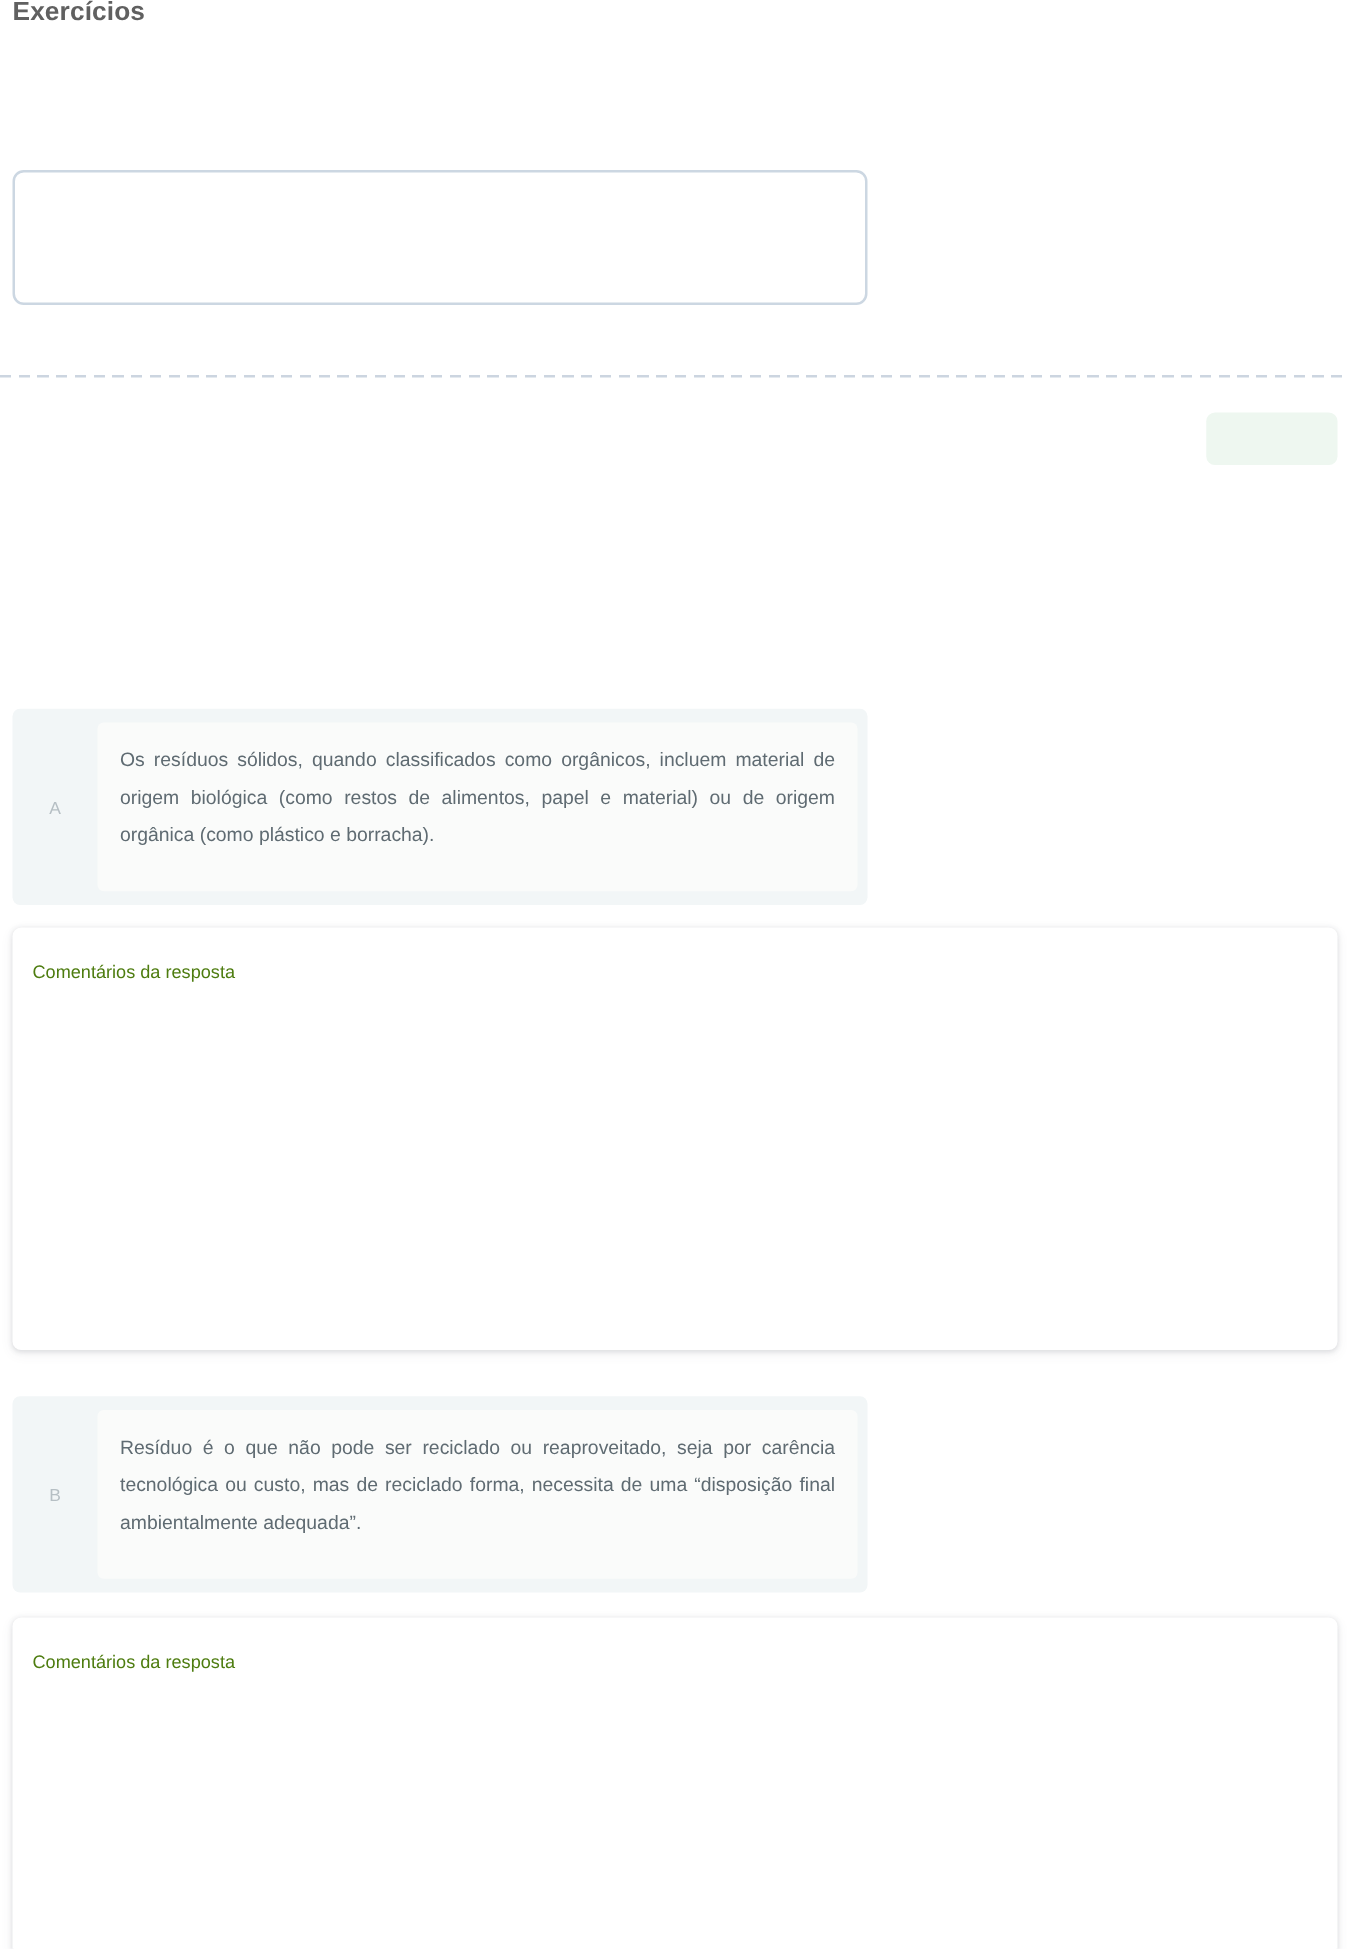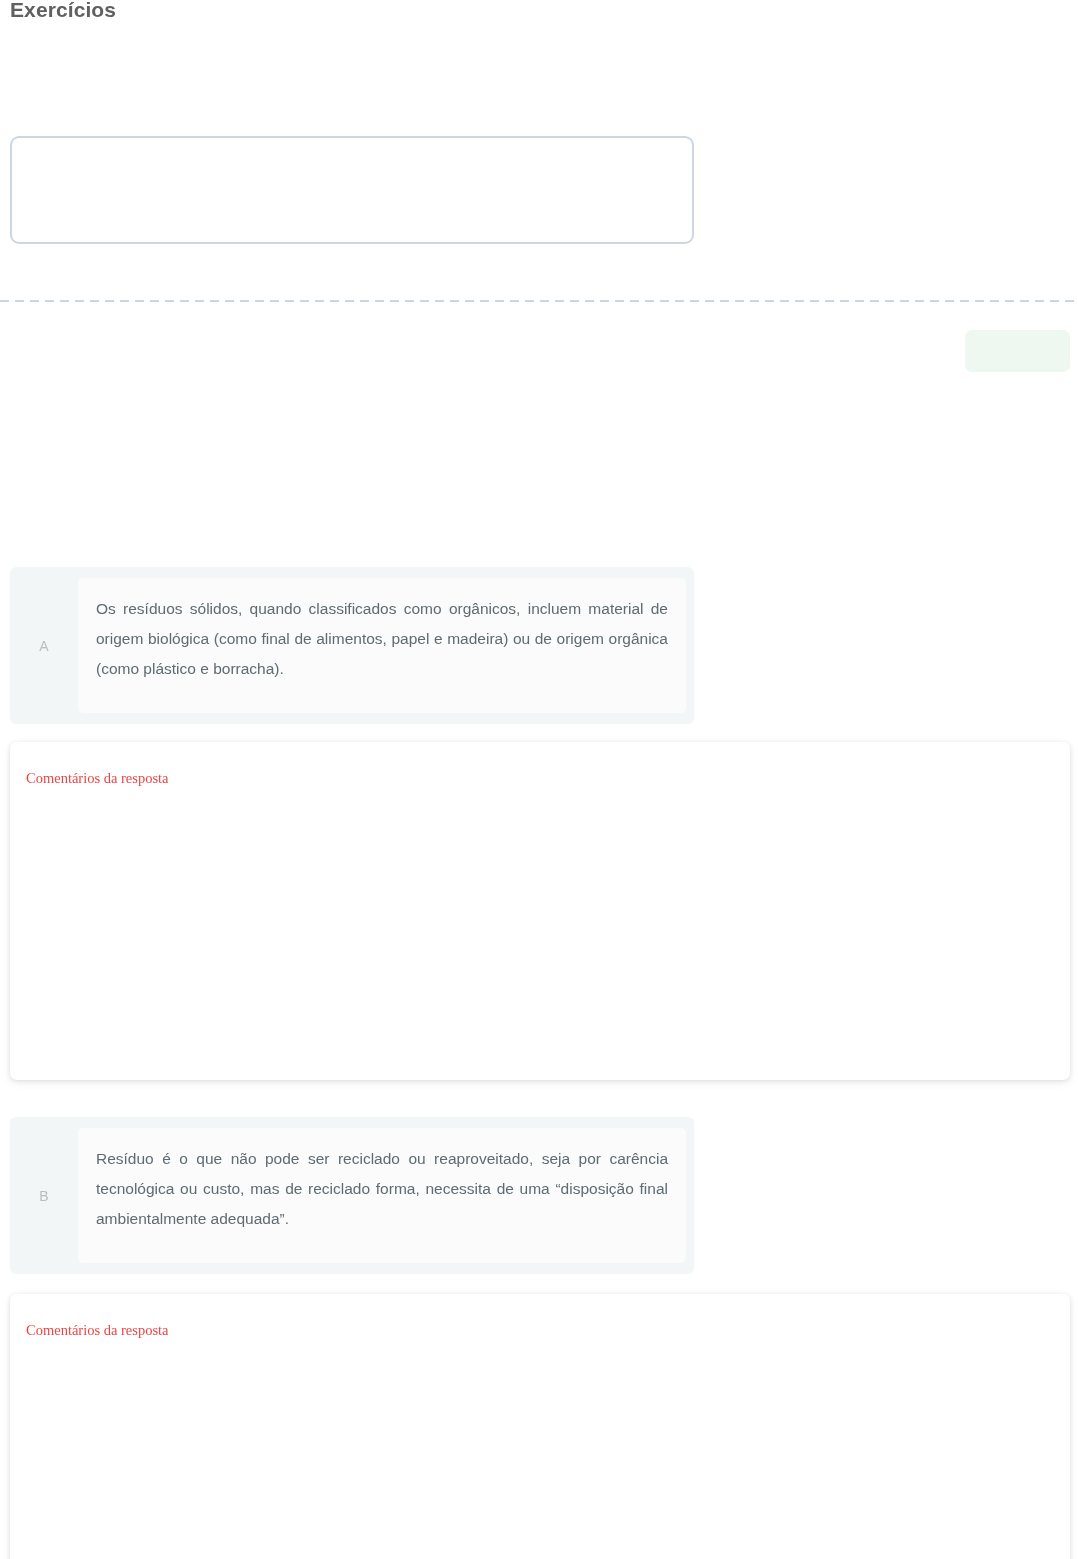--- a/index.html
+++ b/index.html
@@ -120,23 +120,22 @@
     position: absolute;
     left: 10px;
     width: 1060px;
     background: #ffffff;
     border-radius: 7px;
     box-shadow: 0 1px 4px rgba(80,90,100,0.16), 0 3px 10px rgba(80,90,100,0.07);
   }
   .comment-label {
     padding: 26px 0 0 16px;
     font-size: 14.5px;
-    color: #ef4444;
+    color: #4d7c0f;
     line-height: 20px;
-    font-family: Liberation Serif, serif;
   }
   .comment-body {
     padding: 8px 16px 16px 16px;
     font-size: 14px;
     color: #5f6b72;
     line-height: 22px;
     min-height: 10px;
     white-space: pre-wrap;
   }
 
@@ -151,21 +150,21 @@
 <div class="statement-box">
   <div class="statement-text"></div>
 </div>
 
 <div class="separator"></div>
 
 <div class="status-badge"></div>
 
 <div class="option-row" id="option-row-a">
   <div class="option-letter">A</div>
-  <div class="option-text">Os resíduos sólidos, quando classificados como orgânicos, incluem material de origem biológica (como final de alimentos, papel e madeira) ou de origem orgânica (como plástico e borracha).</div>
+  <div class="option-text">Os resíduos sólidos, quando classificados como orgânicos, incluem material de origem biológica (como restos de alimentos, papel e material) ou de origem orgânica (como plástico e borracha).</div>
 </div>
 
 <div class="comment-card" id="comment-card-a">
   <div class="comment-label">Comentários da resposta</div>
   <div class="comment-body"></div>
 </div>
 
 <div class="option-row" id="option-row-b">
   <div class="option-letter">B</div>
   <div class="option-text">Resíduo é o que não pode ser reciclado ou reaproveitado, seja por carência tecnológica ou custo, mas de reciclado forma, necessita de uma “disposição final ambientalmente adequada”.</div>

